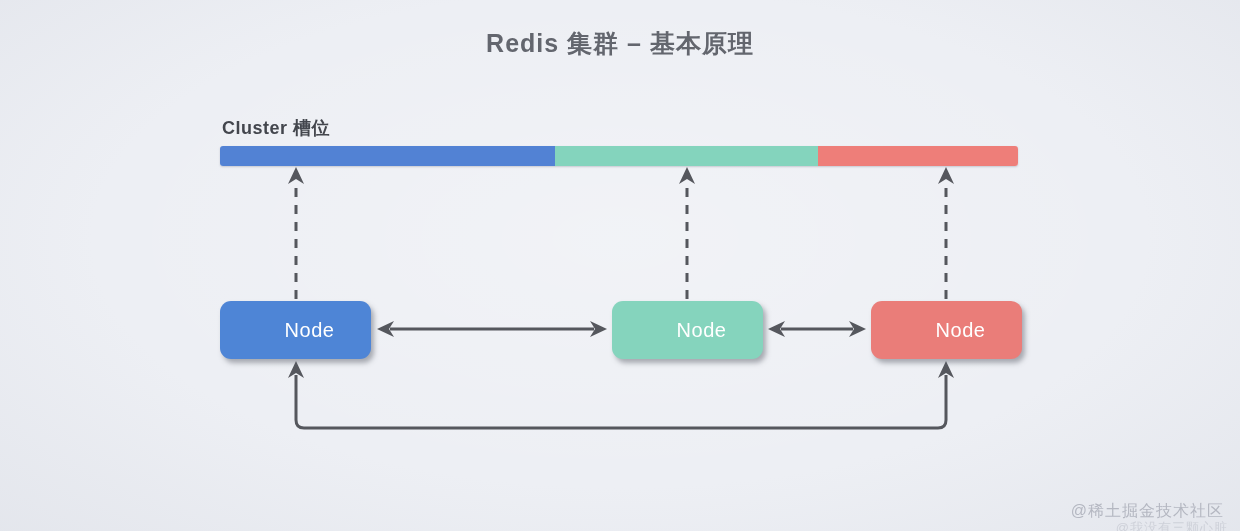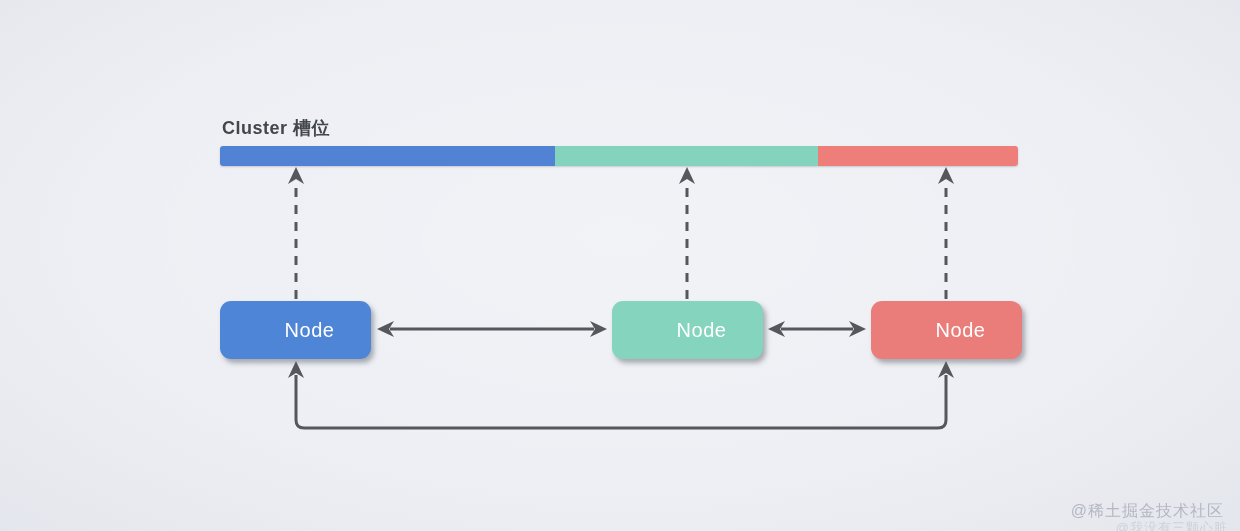--- a/index.html
+++ b/index.html
@@ -67,20 +67,21 @@
     line-height: 1.1;
   }
   .watermark-line1 { font-size: 16px; letter-spacing: 1px; }
   .watermark-line2 { font-size: 13px; letter-spacing: 1px; margin-top: 1px; margin-right: -4px; }
 </style>
 </head>
 <body style="background-color: rgb(237, 239, 244);">
 
 <div class="stage">
 
+  <div class="title" style="color: rgb(99, 102, 110);">Redis 集群 – 基本原理</div>
 
   <div class="cluster-label" style="color: rgb(67, 70, 77);">Cluster 槽位</div>
 
   <div class="slot-bar">
     <div class="slot-segment" style="width: 42%; background-color: rgb(82, 130, 212);"></div>
     <div class="slot-segment" style="width: 33%; background-color: rgb(132, 212, 189);"></div>
     <div class="slot-segment" style="width: 25%; background-color: rgb(238, 126, 121);"></div>
   </div>
 
   <svg class="arrow-layer" viewBox="0 0 1240 531" xmlns="http://www.w3.org/2000/svg">

